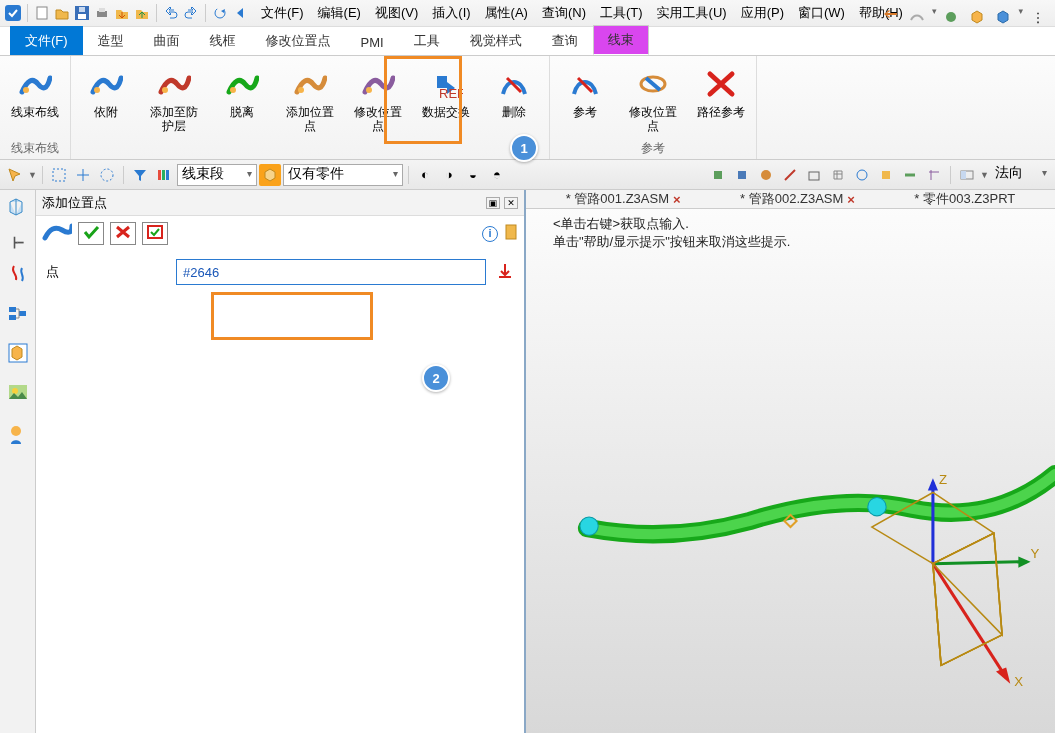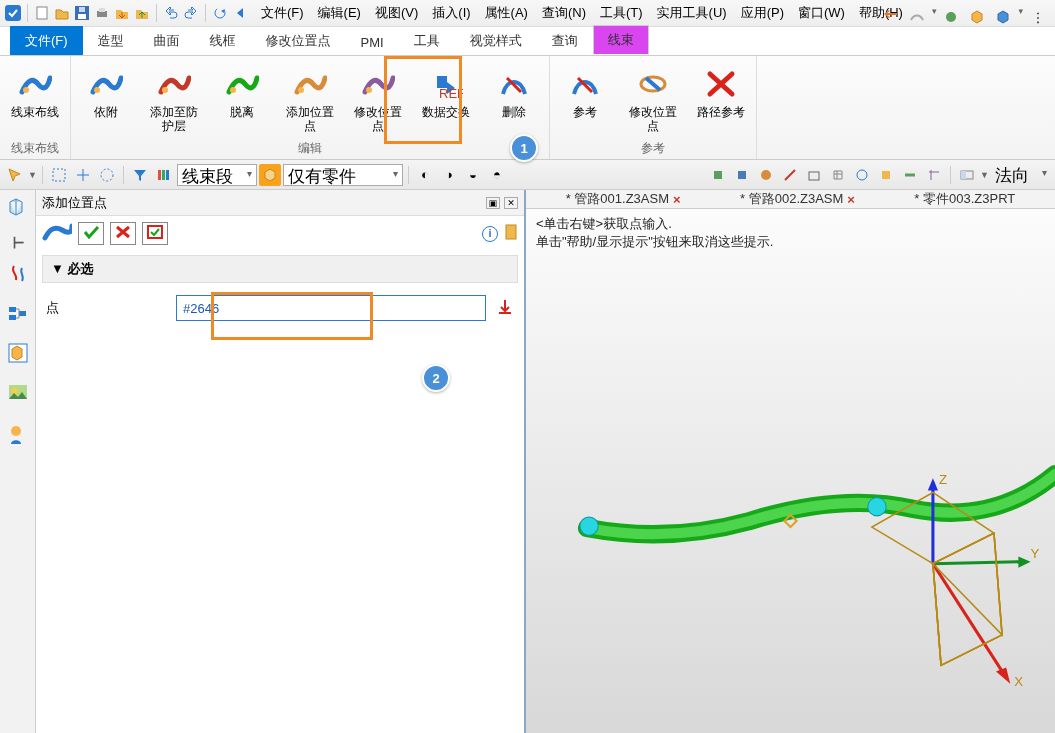--- a/index.html
+++ b/index.html
@@ -24,40 +24,40 @@
 .rbtn{display:flex;flex-direction:column;align-items:center;gap:3px;cursor:pointer;padding:4px 2px;width:58px}
 .rbtn .ricon{width:36px;height:36px;display:flex;align-items:center;justify-content:center}
 .rbtn span{font-size:12px;text-align:center;line-height:14px}
 
 
 .hl1{position:absolute;border:3px solid #f08a24;pointer-events:none}
 .badge{width:28px;height:28px;border-radius:50%;background:#4a90d9;border:2px solid #fff;box-shadow:0 1px 3px rgba(0,0,0,.3);color:#fff;display:flex;align-items:center;justify-content:center;font-weight:bold;position:absolute}
 
 
 .tool2{height:30px;background:linear-gradient(#f4f4f4,#e8e8e8);display:flex;align-items:center;padding:0 4px;gap:2px;border-bottom:1px solid #ccc}
-.sel{height:22px;border:1px solid #aaa;background:#fff;padding:0 16px 0 4px;font-size:17px;min-width:80px;position:relative}
+.sel{height:22px;border:1px solid #aaa;background:#fff;padding:0 16px 0 4px;font-size:14px;min-width:80px;position:relative}
 .sel:after{content:"▾";position:absolute;right:4px;top:3px;font-size:10px;color:#666}
 .tbtn{width:22px;height:22px;display:flex;align-items:center;justify-content:center;cursor:pointer}
 
 
 .main{flex:1;display:flex;min-height:0}
 .side{width:36px;background:#f2f2f2;border-right:1px solid #ccc;display:flex;flex-direction:column;align-items:center;padding-top:6px;gap:16px}
 .left{width:490px;display:flex;flex-direction:column;border-right:2px solid #8aa8c6}
 .lhead{height:26px;background:#f3f3f3;display:flex;align-items:center;padding:0 6px;justify-content:space-between;border-bottom:1px solid #ddd}
 .lbody{flex:1;background:#fff;display:flex;flex-direction:column}
 .lrow{display:flex;align-items:center;gap:6px;padding:4px 6px}
 .acccap{background:#f0f0f0;border:1px solid #ddd;padding:4px 8px;font-weight:bold;margin:4px 6px}
 .fld{display:flex;align-items:center;padding:8px 10px;gap:10px}
 .fld label{width:120px}
 .fld input{flex:1;height:26px;border:1px solid #2a7ad1;padding:0 6px;background:#fff;color:#1a57b8;font-size:13px}
 .right{flex:1;display:flex;flex-direction:column;background:linear-gradient(#fdfdfd,#d8d8d8)}
 .doctabs{height:26px;display:flex;align-items:center;justify-content:space-around;padding:0 10px;background:#f3f3f3;border-bottom:1px solid #ccc}
 .doctab{font-size:12px;color:#333;display:flex;align-items:center;gap:4px}
 .doctab .cx{color:#c0392b;cursor:pointer;font-weight:bold}
-.hint{padding:6px 10px;font-size:13px;color:#222}
+.hint{padding:6px 27px;font-size:13px;color:#222}
 .view{flex:1;position:relative}
 .rtic{position:absolute;top:6px;right:6px;display:flex;gap:4px}
 </style>
 </head>
 <body>
 
 <div class="qat">
   <div class="qbtn">
       <svg width="16" height="16">
         <rect width="16" height="16" rx="3" fill="#2a7ad1"></rect>
@@ -225,21 +225,20 @@
         <div class="rbtn">
           <div class="ricon">
             <svg width="34" height="32">
               <path d="M6 26c4-16 18-16 22 0" stroke="#2a7ad1" stroke-width="4" fill="none"></path>
               <path d="M10 10l14 14" stroke="#d8231c" stroke-width="3"></path>
             </svg>
           </div>
           <span>删除</span>
         </div>
       </div>
-    <div class="glabel">编辑</div>
   </div>
   <div class="group">
     <div class="grow" id="g3">
         <div class="rbtn">
           <div class="ricon">
             <svg width="34" height="32">
               <path d="M6 26c4-16 18-16 22 0" stroke="#2a7ad1" stroke-width="4" fill="none"></path>
               <path d="M10 10l14 14" stroke="#d8231c" stroke-width="3"></path>
             </svg>
           </div>
@@ -404,21 +403,20 @@
         <div style="border:1px solid #888;padding:1px 3px"><svg width="18" height="16">
               <rect x="2" y="2" width="14" height="12" fill="none" stroke="#d8231c" stroke-width="2"></rect>
               <path d="M5 8l3 3 5-6" stroke="#19a319" stroke-width="2" fill="none"></path>
             </svg></div>
         <div style="flex:1"></div>
         <div style="color:#2a7ad1;font-weight:bold;border:1px solid #2a7ad1;border-radius:50%;width:16px;height:16px;text-align:center;font-size:11px">i</div>
         <div><svg width="14" height="18">
               <rect x="2" y="2" width="10" height="14" fill="#f0b84c" stroke="#c08a20"></rect>
             </svg></div>
       </div>
-      <div class="acccap">▼ <span>必选</span></div>
       <div class="fld">
         <label>点</label>
         <input value="#2646" style="">
         <div><svg width="18" height="18">
               <path d="M9 2v10M5 9l4 4 4-4" stroke="#d8231c" stroke-width="2" fill="none"></path>
               <path d="M3 15h12" stroke="#d8231c" stroke-width="2"></path>
             </svg></div>
       </div>
       <div class="hl1" style="left:175px;top:76px;width:162px;height:48px"></div>
       <div class="badge" style="left:386px;top:148px">2</div>

